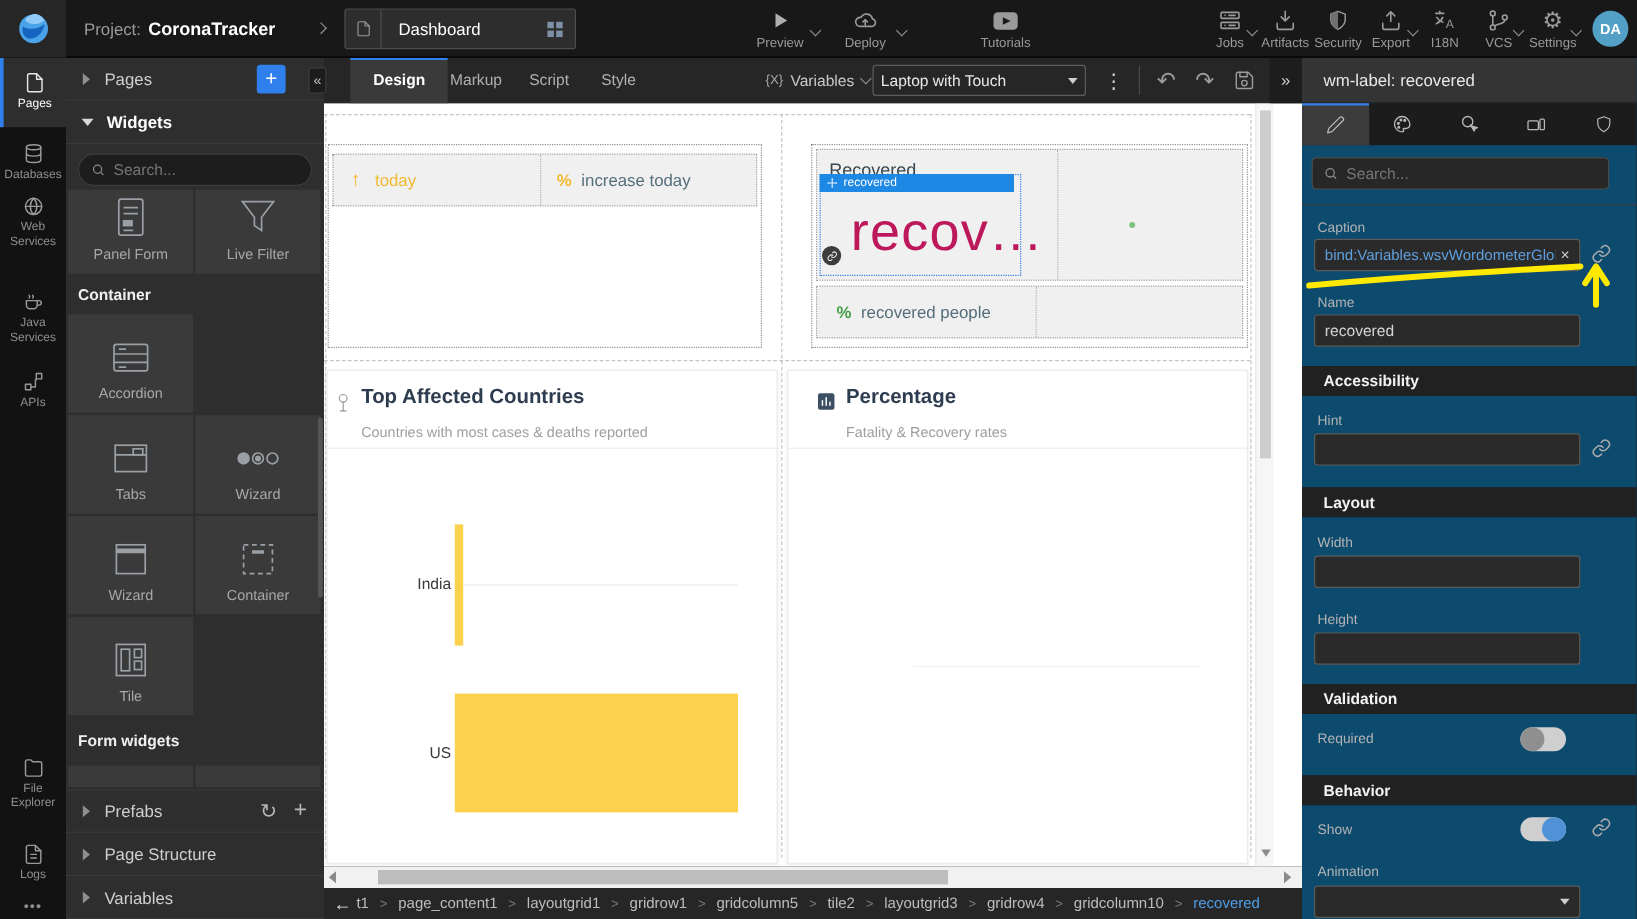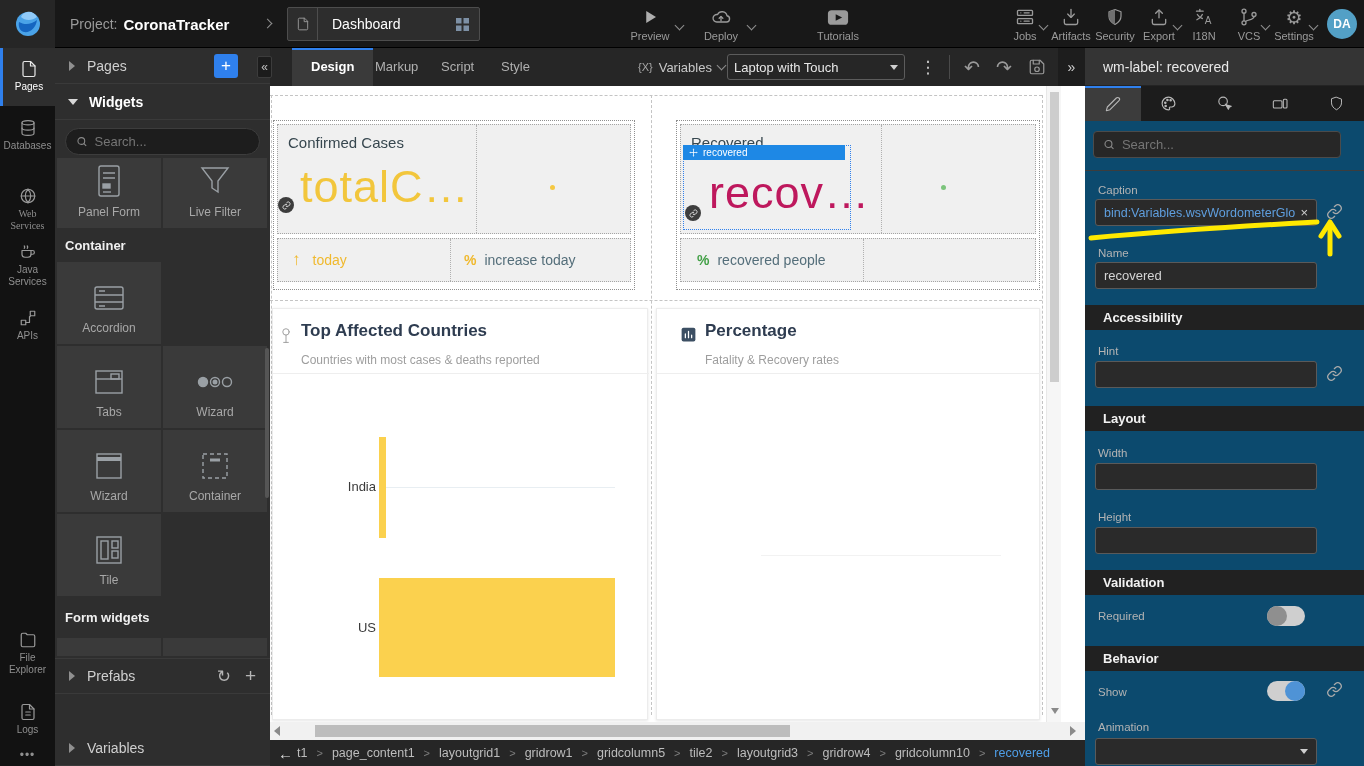--- a/index.html
+++ b/index.html
@@ -277,21 +277,21 @@
   <div class="rail-item ic" style="top:60px;height:56px;padding-top:8px;">
     <div class="irow">
         <svg width="18" height="18" viewBox="0 0 24 24">
           <ellipse cx="12" cy="5" rx="8" ry="2.8"></ellipse>
           <path d="M4 5v14c0 1.6 3.6 2.8 8 2.8s8-1.2 8-2.8V5"></path>
           <path d="M4 12c0 1.6 3.6 2.8 8 2.8s8-1.2 8-2.8"></path>
         </svg>
       </div>
     <div class="rlabel">Databases</div>
   </div>
-  <div class="rail-item ic" style="top:128px;height:64px;padding-top:8px;font-family:Liberation Serif, serif;">
+  <div class="rail-item ic" style="top:104px;height:64px;padding-top:8px;">
     <div class="irow">
         <svg width="18" height="18" viewBox="0 0 24 24">
           <circle cx="12" cy="12" r="9"></circle>
           <path d="M3 12h18"></path>
           <path d="M12 3a13 13 0 0 1 0 18M12 3a13 13 0 0 0 0 18"></path>
         </svg>
       </div>
     <div class="rlabel">Web Services</div>
   </div>
   <div class="rail-item ic" style="top:184px;height:64px;padding-top:8px;">
@@ -449,20 +449,24 @@
   </div>
 
   <div class="lp-row" style="top:610px;border-top:1px solid #3a3a3a;">
     <span class="tri-r"></span>
     <span>Prefabs</span>
     <span class="rowicons">
       <span style="font-size:17px;">↻</span>
       <span style="font-size:19px;">+</span>
     </span>
   </div>
+  <div class="lp-row" style="top:646px;">
+    <span class="tri-r"></span>
+    <span>Page Structure</span>
+  </div>
   <div class="lp-row" style="top:682px;height:36px;">
     <span class="tri-r"></span>
     <span>Variables</span>
   </div>
   <div id="lp-scroll"></div>
 </div>
 
 <div id="collapse-left"><span>«</span></div>
 
 <div id="ctoolbar">
@@ -505,32 +509,20 @@
 </div>
 
 <div id="canvas">
   <div class="dashh" style="left:0;top:9px;width:772px;"></div>
   <div class="dashv" style="left:1px;top:9px;height:620px;"></div>
   <div class="dashv" style="left:381px;top:9px;height:620px;"></div>
   <div class="dashv" style="left:772px;top:9px;height:620px;"></div>
   <div class="dashh" style="left:0;top:214px;width:772px;"></div>
 
   <div class="tile" style="left:3px;top:34px;width:362px;height:170px;">
-    <div class="trow" style="height:110px;">
-      <div class="tcell-line" style="left:198px;"></div>
-      <div class="tile-title">Confirmed Cases</div>
-      <div class="tile-val" style="left:22px;top:36px;color:#f2c63c;">totalC…</div>
-      <span class="bindic" style="left:0;top:72px;">
-        <svg width="9" height="9" viewBox="0 0 24 24">
-            <path d="M10 13a5 5 0 0 0 7.5.5l3-3a5 5 0 0 0-7-7l-1.7 1.7"></path>
-            <path d="M14 11a5 5 0 0 0-7.5-.5l-3 3a5 5 0 0 0 7 7l1.7-1.7"></path>
-          </svg>
-      </span>
-      <span class="dot" style="left:272px;top:60px;background:#f5c842;"></span>
-    </div>
     <div class="trow" style="height:44px;margin-top:4px;">
       <div class="tcell-line" style="left:172px;"></div>
       <div class="statcell" style="left:0;width:172px;padding-left:14px;gap:12px;">
         <span style="color:#f0b92e;font-size:17px;font-weight:bold;">↑</span>
         <span style="color:#f0b92e;">today</span>
       </div>
       <div class="statcell" style="left:172px;right:0;padding-left:14px;gap:8px;">
         <span style="color:#f0b92e;font-weight:bold;">%</span>
         <span>increase today</span>
       </div>

